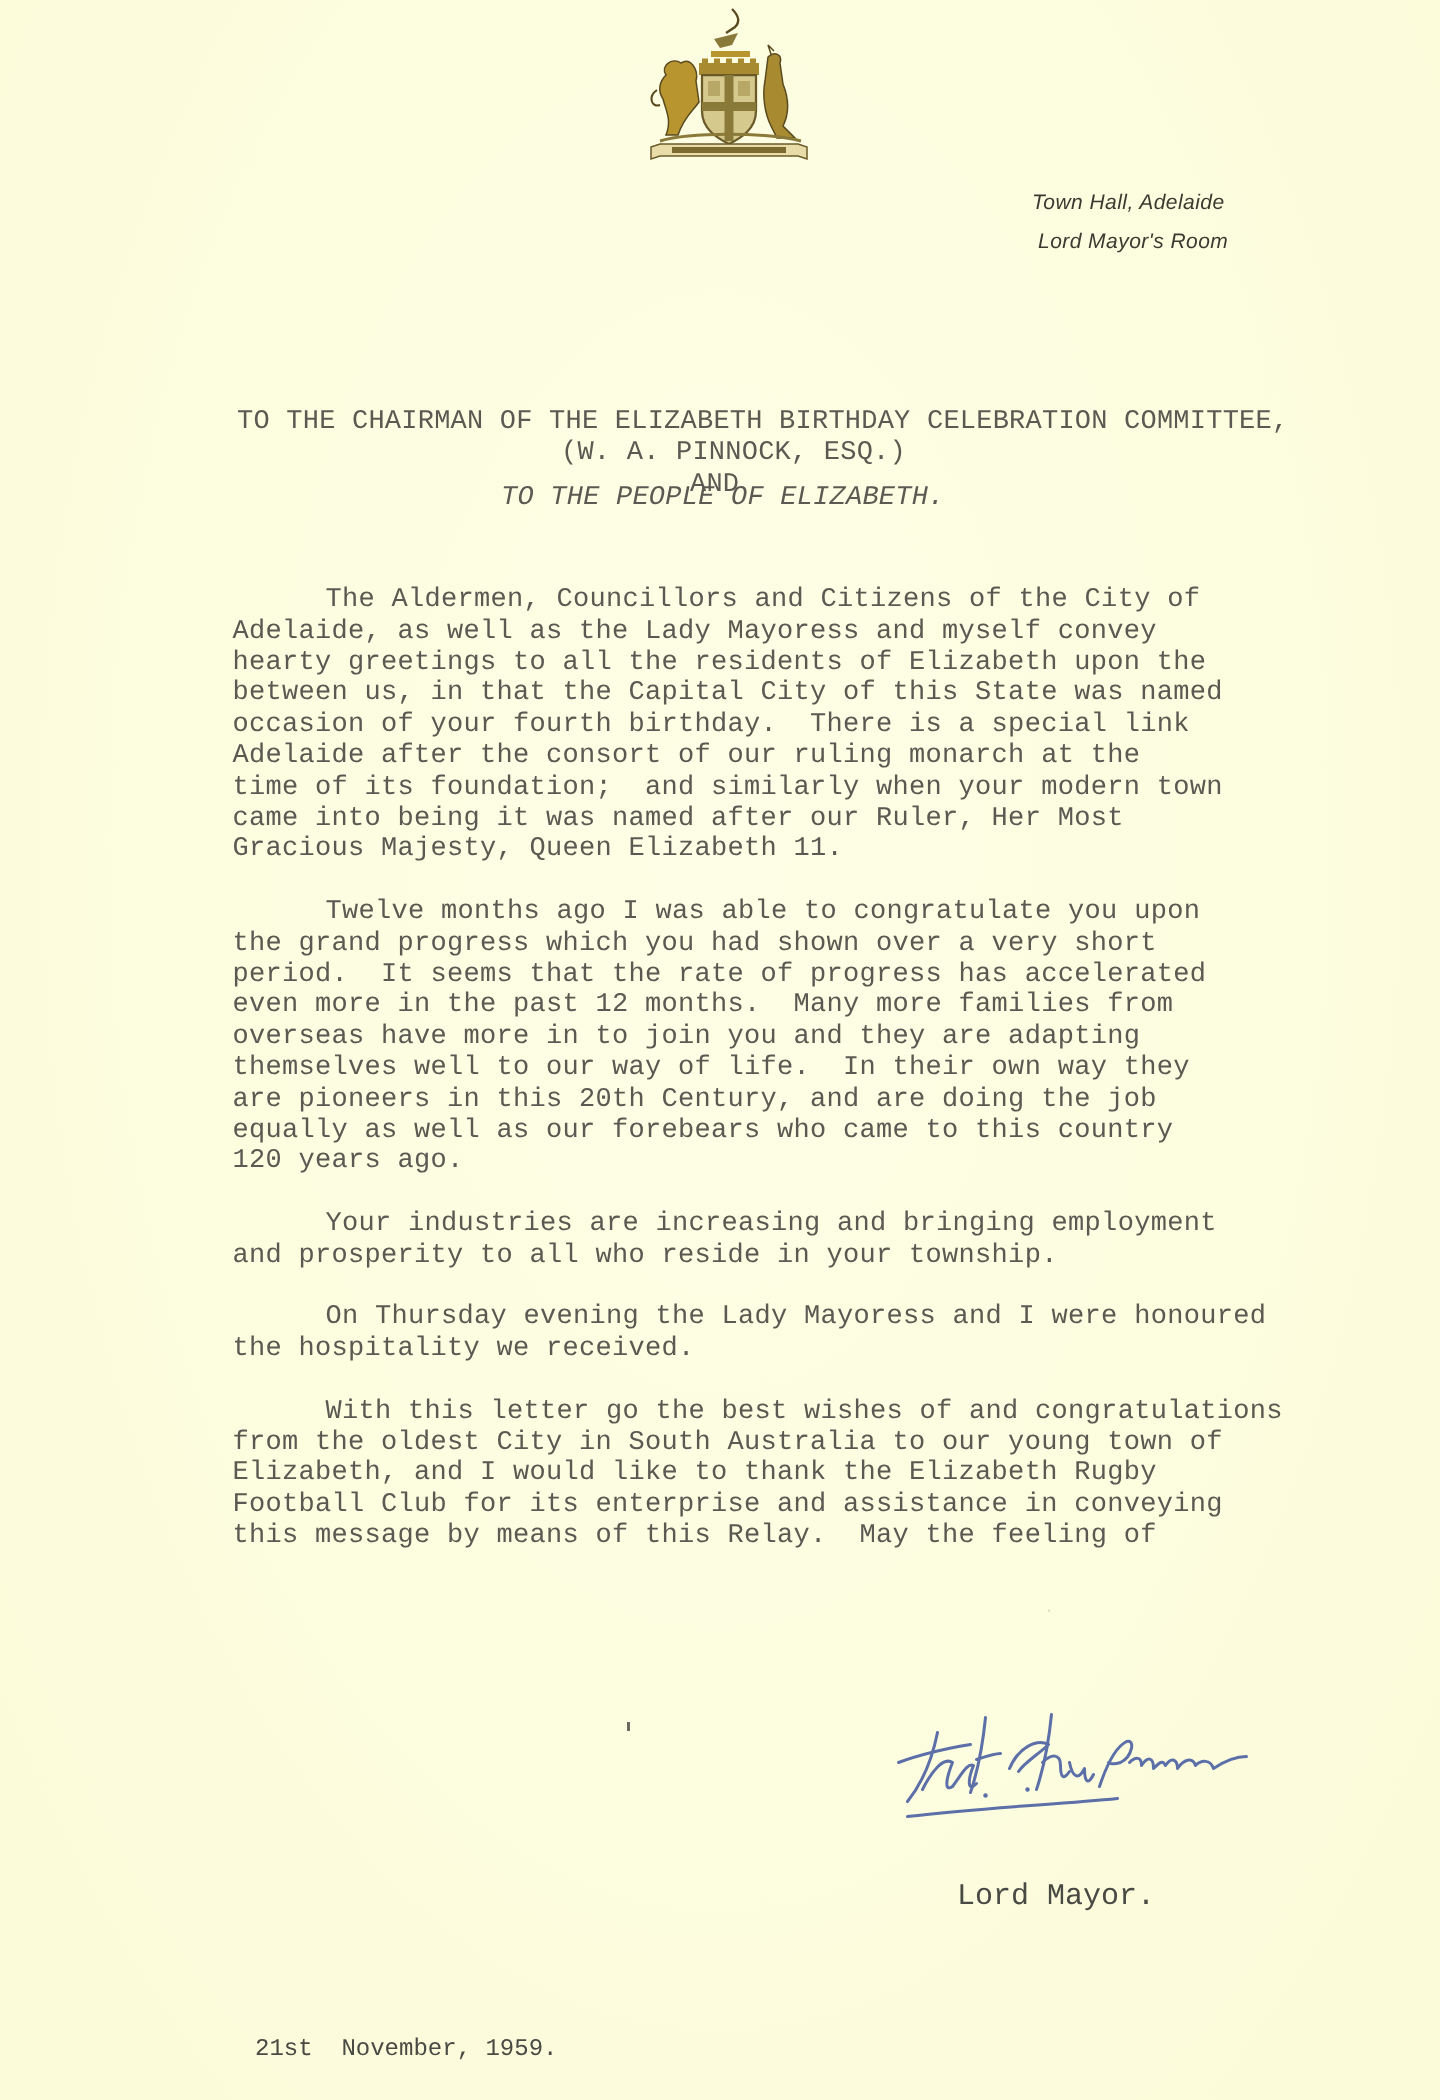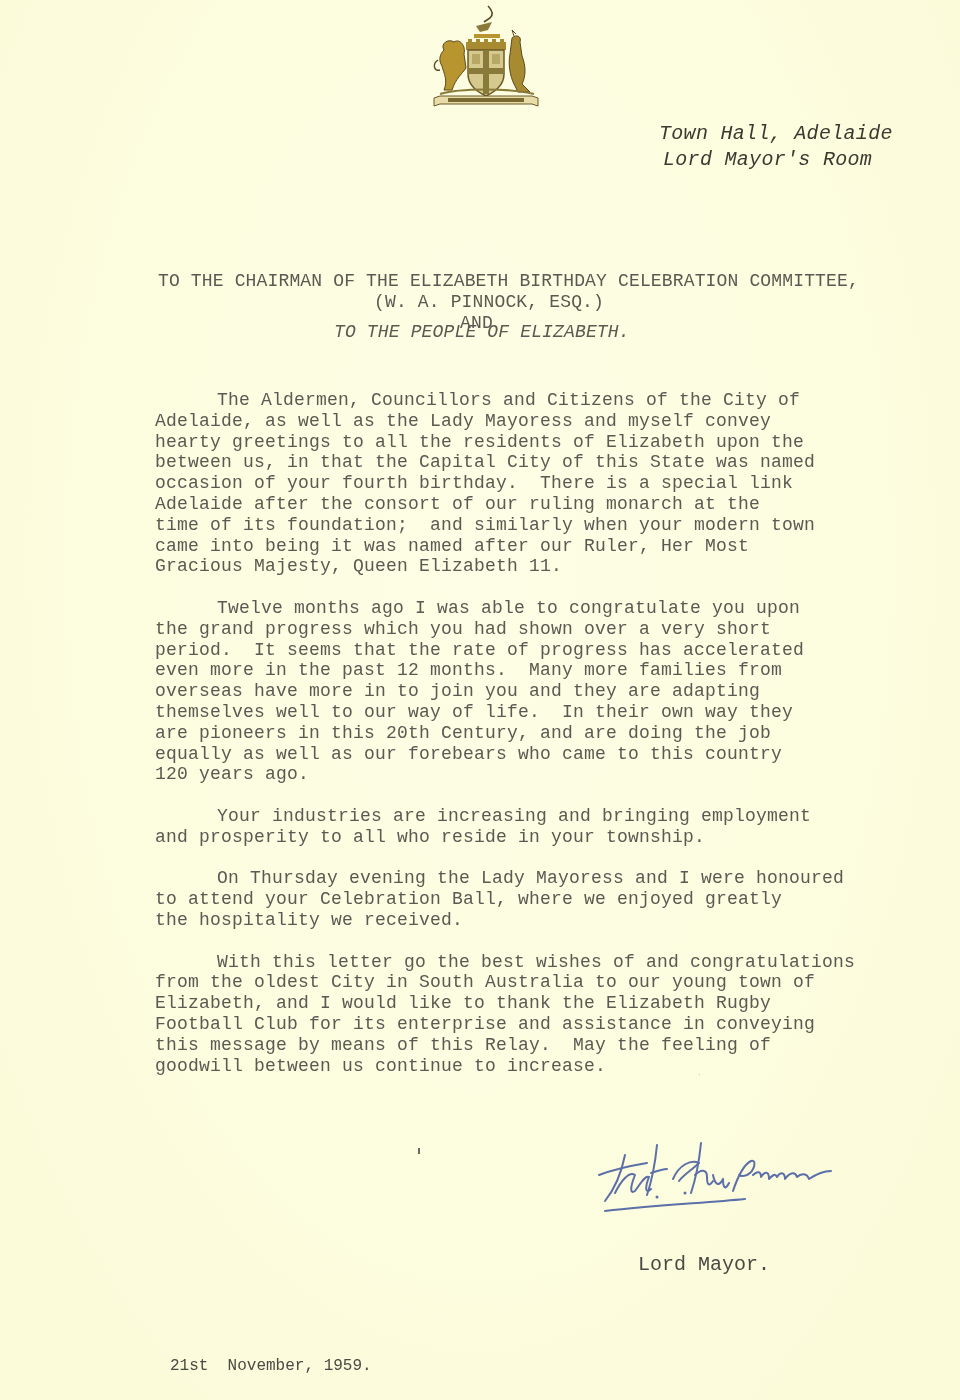--- a/index.html
+++ b/index.html
@@ -21,24 +21,24 @@
       width: 960px; height: 1400px;
       background: radial-gradient(ellipse at 50% 40%, #fefee6 0%, #fbfbd9 100%);
     }
     .crest {
       position: absolute;
       left: 430px; top: 4px;
       width: 112px; height: 106px;
     }
     .address {
       position: absolute;
-      left: 659px; top: 121px;
-      font-family: Liberation Mono, monospace;
+      left: 688px; top: 121px;
+      font-family: Liberation Sans, sans-serif;
       font-style: italic;
-      font-size: 20px;
+      font-size: 14px;
       line-height: 26px;
       color: #3a3a30;
       letter-spacing: 0.3px;
     }
     .address div { white-space: nowrap; }
     .address .l2 { padding-left: 4px; }
     .salutation {
       position: absolute;
       left: 0; top: 223px;
       width: 960px;
@@ -170,30 +170,28 @@
       <span class="ln">are pioneers in this 20th Century, and are doing the job</span>
       <span class="ln">equally as well as our forebears who came to this country</span>
       <span class="ln">120 years ago.</span>
     </div>
     <div class="para">
       <span class="ln first">Your industries are increasing and bringing employment</span>
       <span class="ln">and prosperity to all who reside in your township.</span>
     </div>
     <div class="para">
       <span class="ln first">On Thursday evening the Lady Mayoress and I were honoured</span>
-      <span class="ln">to attend your Celebration Ball, where we enjoyed greatly</span>
       <span class="ln">the hospitality we received.</span>
     </div>
     <div class="para">
       <span class="ln first">With this letter go the best wishes of and congratulations</span>
       <span class="ln">from the oldest City in South Australia to our young town of</span>
       <span class="ln">Elizabeth, and I would like to thank the Elizabeth Rugby</span>
       <span class="ln">Football Club for its enterprise and assistance in conveying</span>
       <span class="ln">this message by means of this Relay.  May the feeling of</span>
-      <span class="ln">goodwill between us continue to increase.</span>
     </div>
   </div>
 
   <div class="speck">·</div>
   <div class="tick"></div>
 
   <div class="signature">
     <svg width="250" height="85" viewBox="0 0 250 85" xmlns="http://www.w3.org/2000/svg">
       <g stroke="#5c6fa8" stroke-width="2" fill="none" stroke-linecap="round" stroke-linejoin="round">
         <path d="M4 40 C20 34 40 30 52 28"></path>

